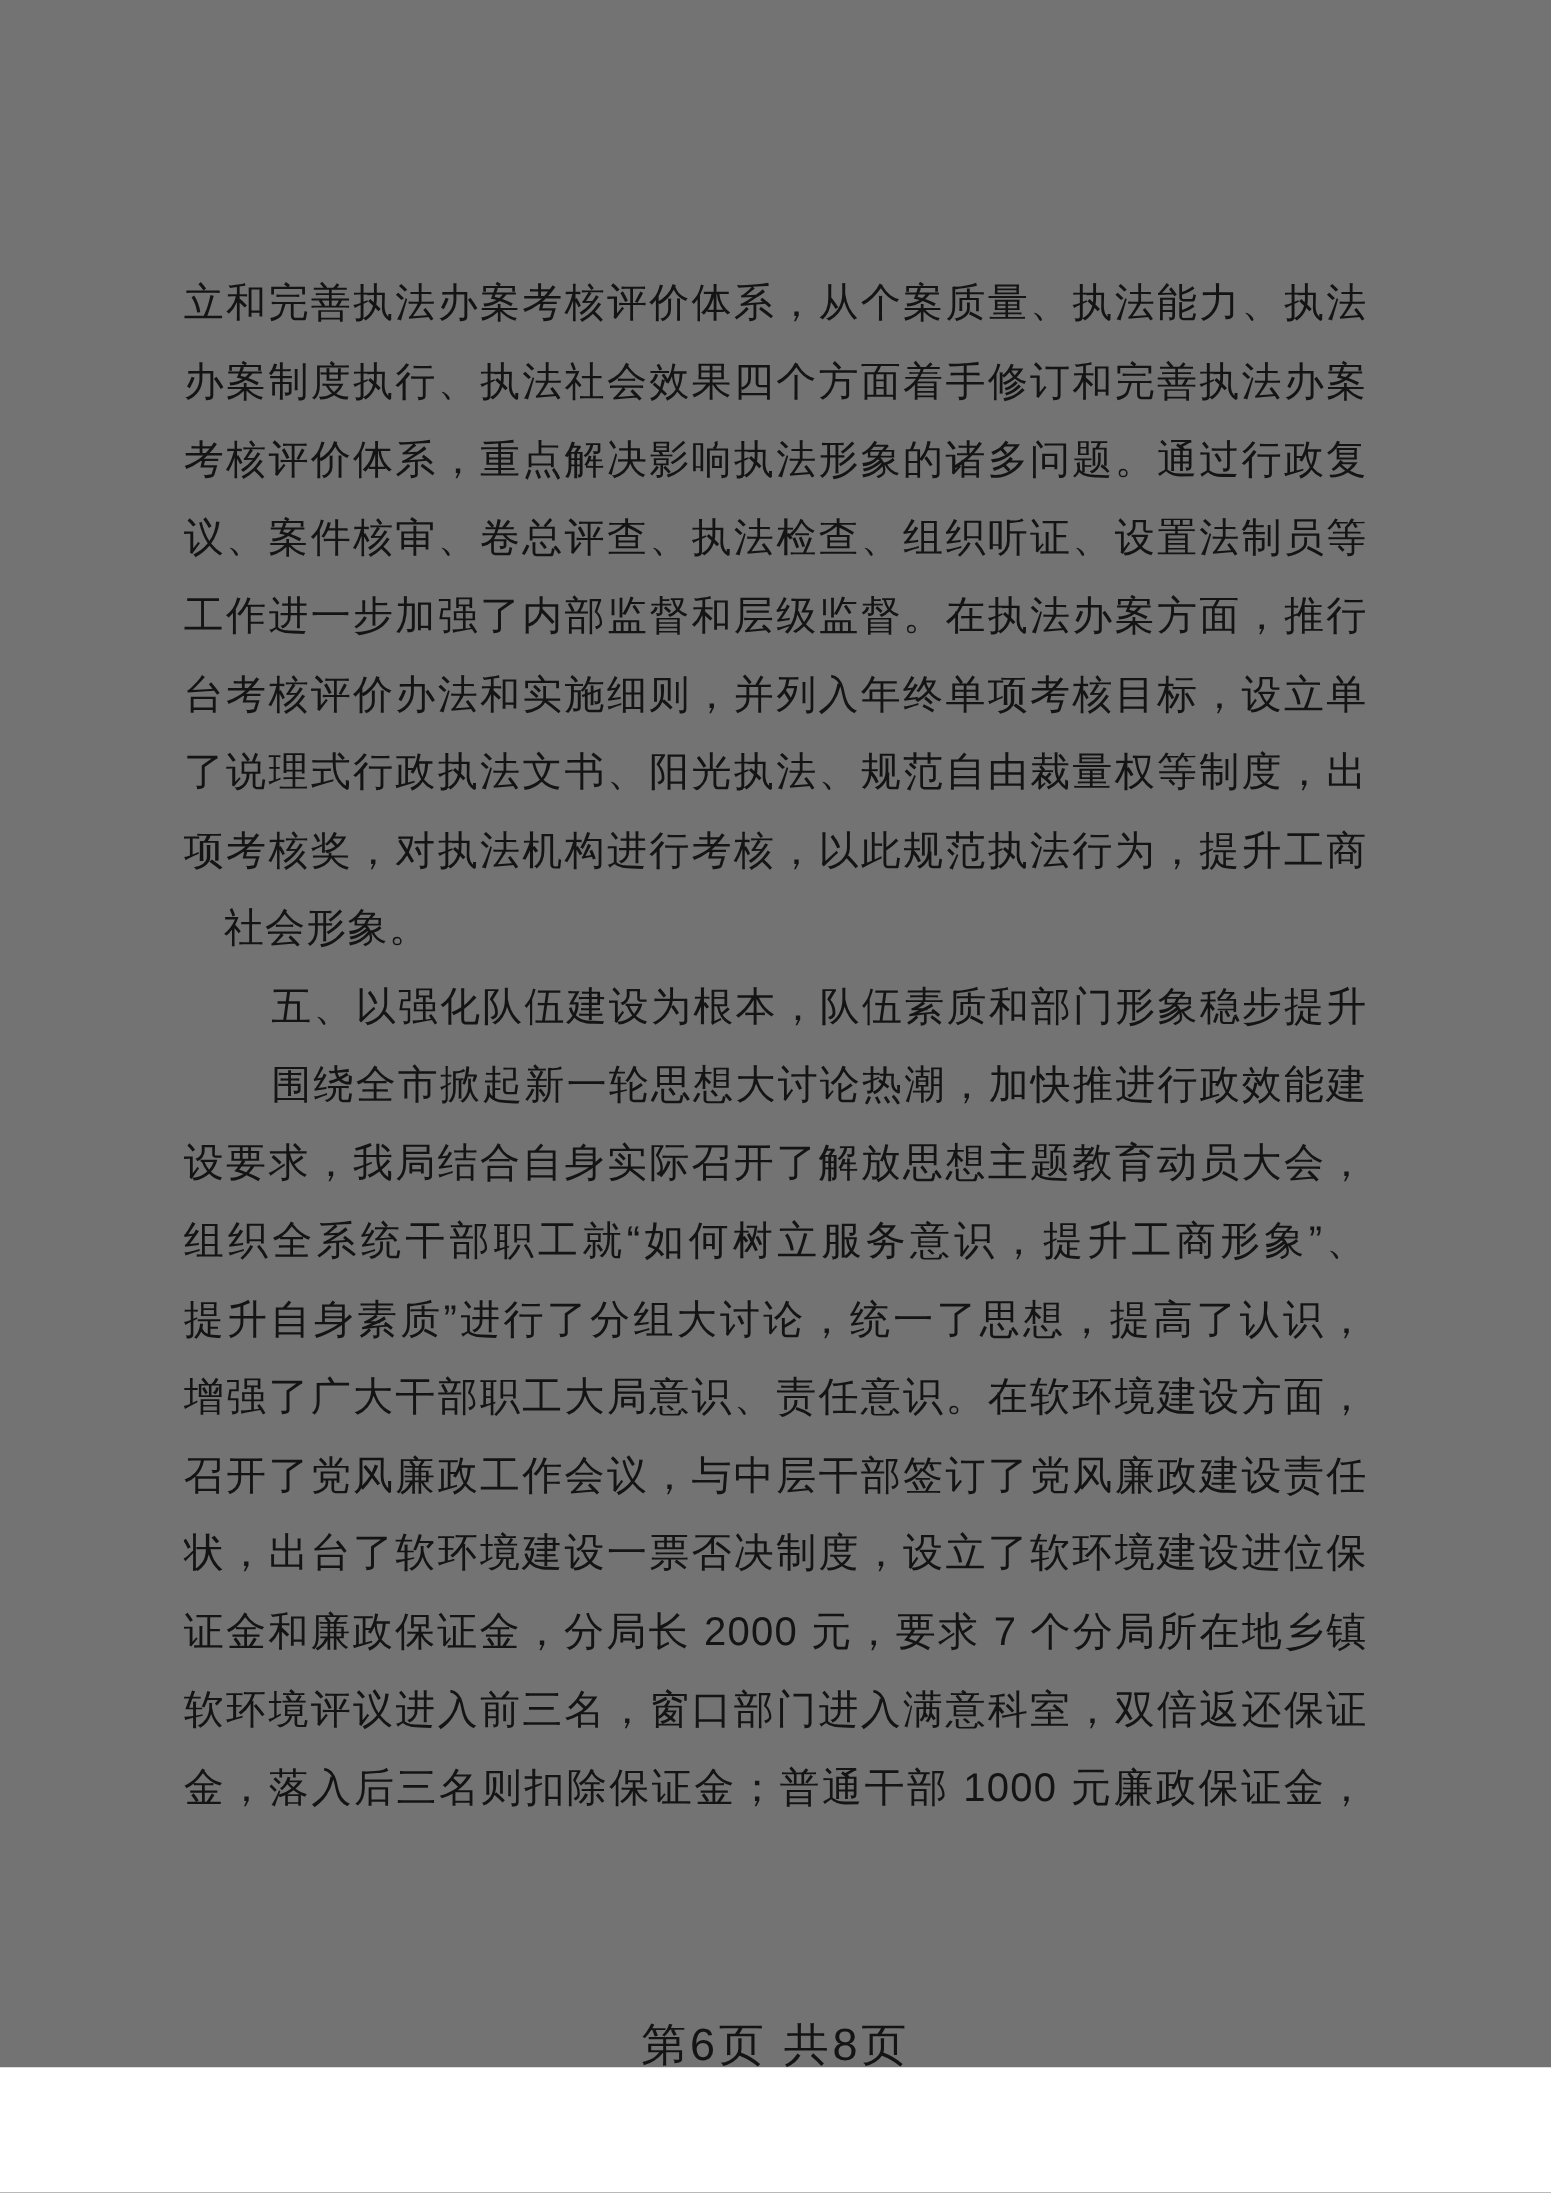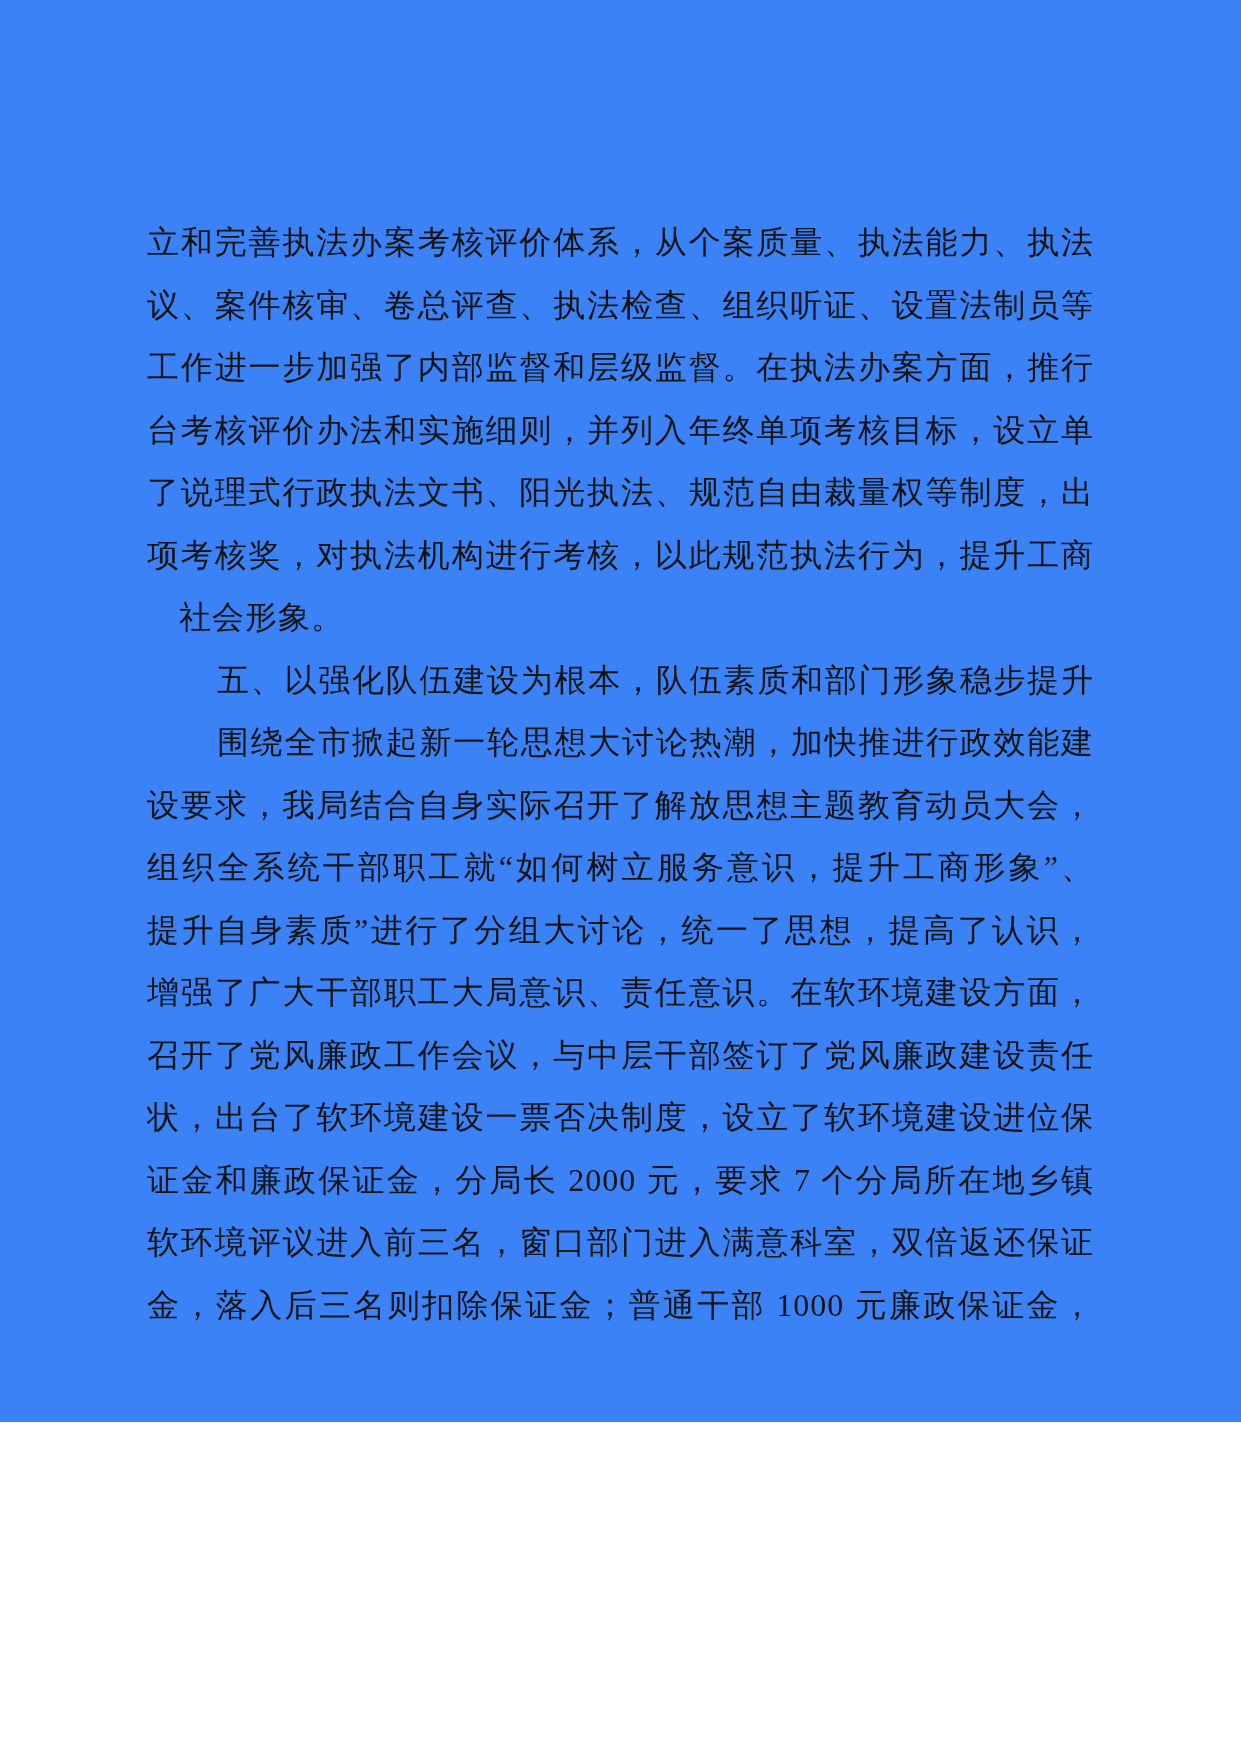--- a/index.html
+++ b/index.html
@@ -3,24 +3,24 @@
 <meta charset="utf-8">
 <style>
   html, body {
     margin: 0;
     padding: 0;
     background: #ffffff;
   }
   .page {
     position: relative;
     width: 1241px;
-    height: 1422px;
-    background: #3b82f6;
+    height: 1654px;
+    background: #737373;
     overflow: hidden;
-    font-family: Liberation Serif, serif;
+    font-family: Liberation Sans, sans-serif;
     color: #141414;
   }
   .doc-body {
     position: absolute;
     left: 147px;
     top: 211px;
     width: 947px;
   }
   .doc-line {
     height: 62.5px;
@@ -51,20 +51,22 @@
     letter-spacing: 3px;
     color: #141414;
   }
 </style>
 </head>
 <body>
 
 <div class="page">
   <div class="doc-body">
     <div class="doc-line">立和完善执法办案考核评价体系，从个案质量、执法能力、执法</div>
+    <div class="doc-line">办案制度执行、执法社会效果四个方面着手修订和完善执法办案</div>
+    <div class="doc-line">考核评价体系，重点解决影响执法形象的诸多问题。通过行政复</div>
     <div class="doc-line">议、案件核审、卷总评查、执法检查、组织听证、设置法制员等</div>
     <div class="doc-line">工作进一步加强了内部监督和层级监督。在执法办案方面，推行</div>
     <div class="doc-line">台考核评价办法和实施细则，并列入年终单项考核目标，设立单</div>
     <div class="doc-line">了说理式行政执法文书、阳光执法、规范自由裁量权等制度，出</div>
     <div class="doc-line">项考核奖，对执法机构进行考核，以此规范执法行为，提升工商</div>
     <div class="doc-line para-end">社会形象。</div>
     <div class="doc-line indent">五、以强化队伍建设为根本，队伍素质和部门形象稳步提升</div>
     <div class="doc-line indent">围绕全市掀起新一轮思想大讨论热潮，加快推进行政效能建</div>
     <div class="doc-line">设要求，我局结合自身实际召开了解放思想主题教育动员大会，</div>
     <div class="doc-line">组织全系统干部职工就“如何树立服务意识，提升工商形象”、</div>

